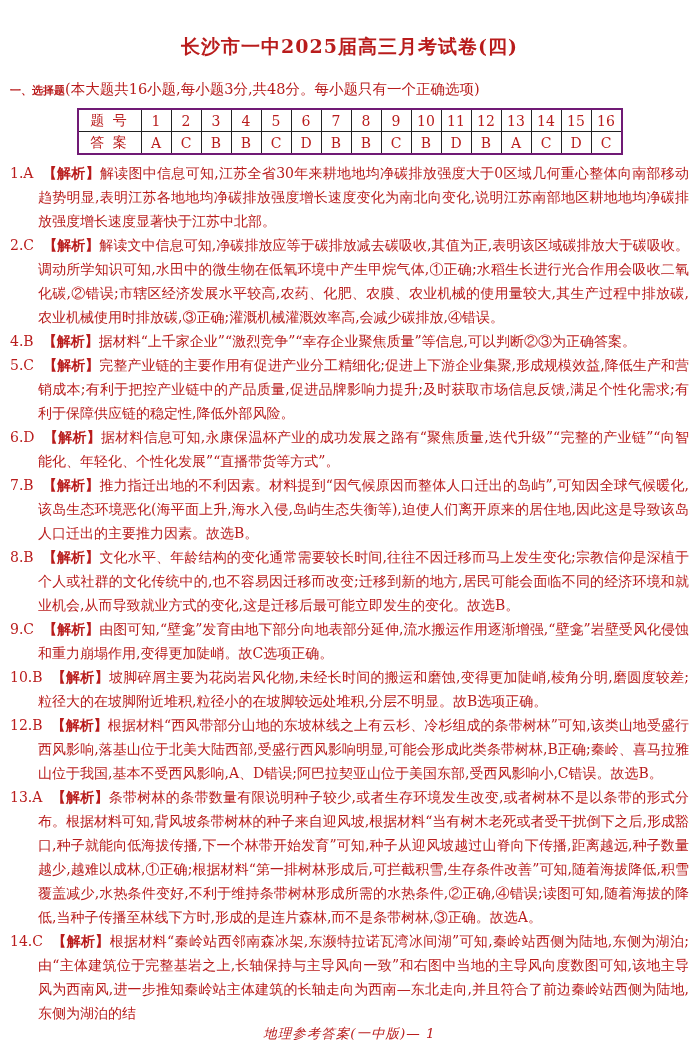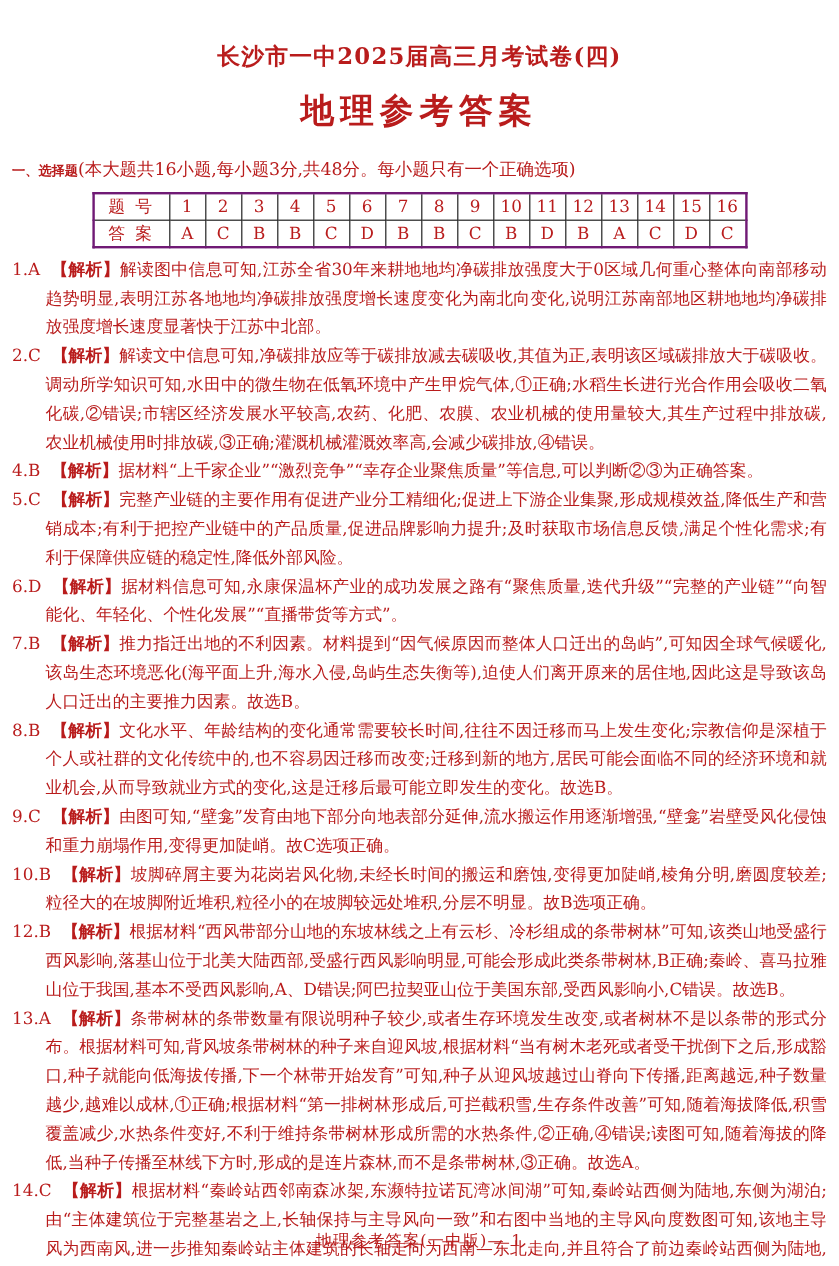--- a/index.html
+++ b/index.html
@@ -75,29 +75,29 @@
     font-family:"DejaVu Sans","Liberation Sans",sans-serif;
     font-weight:bold;
   }
   .footer{
     position:absolute;
     left:0;right:0;
     bottom:12px;
     text-align:center;
     font-size:13.5px;
     letter-spacing:1px;
+    font-style:italic;
   }
 </style>
 </head>
 <body>
 
 <div class="page">
 
   <div class="exam-title">长沙市一中2025届高三月考试卷(四)</div>
-  <div class="subject-title">地理参考答案</div>
 
   <div class="section-heading"><span class="bold">一、选择题</span><span>(本大题共16小题,每小题3分,共48分。每小题只有一个正确选项)</span></div>
 
   <table class="ans">
     <tbody>
         <tr>
       <td class="lbl">题 号</td>
       <td>1</td>
       <td>2</td>
       <td>3</td>

